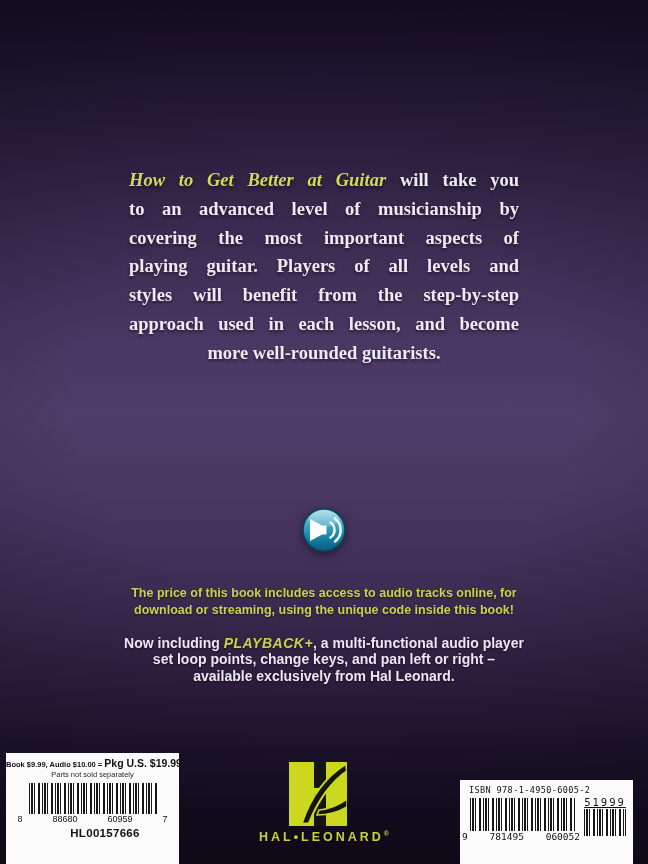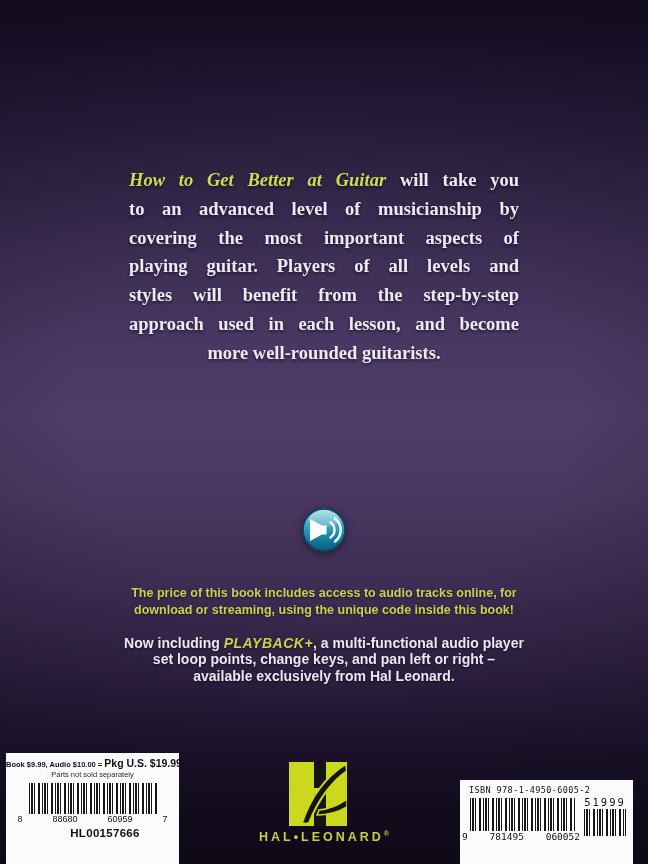--- a/index.html
+++ b/index.html
@@ -59,21 +59,21 @@
   .hl-wordmark sup{font-size:7px;letter-spacing:0;}
 
   
   .isbn-box{left:460px;top:780px;width:173px;height:94px;background:#fbfbfb;color:#111;z-index:4;}
   .isbn-label{position:absolute;left:9px;top:5px;font-family:"DejaVu Sans Mono","Liberation Mono",monospace;
     font-size:8.5px;letter-spacing:0.4px;white-space:nowrap;}
   .ean-bars{position:absolute;left:10px;top:18px;width:106px;height:33px;}
   .ean-digits{position:absolute;left:2px;top:51px;width:118px;display:flex;justify-content:space-between;
     font-family:"DejaVu Sans Mono","Liberation Mono",monospace;font-size:9.5px;}
   .addon-digits{position:absolute;left:122px;top:16px;width:46px;text-align:center;
-    font-family:"DejaVu Sans Mono","Liberation Mono",monospace;font-size:10.5px;letter-spacing:2px;}
+    font-family:"DejaVu Sans Mono","Liberation Mono",monospace;font-size:10.5px;letter-spacing:2px;text-decoration:underline;}
   .addon-bars{position:absolute;left:124px;top:29px;width:42px;height:27px;}
 </style>
 </head>
 <body>
 
 <div class="page">
   <div class="vignette"></div>
 
   <div class="layer desc">
     <div class="dline"><span class="yel-serif">How to Get Better at Guitar</span><span> will take you</span></div>

